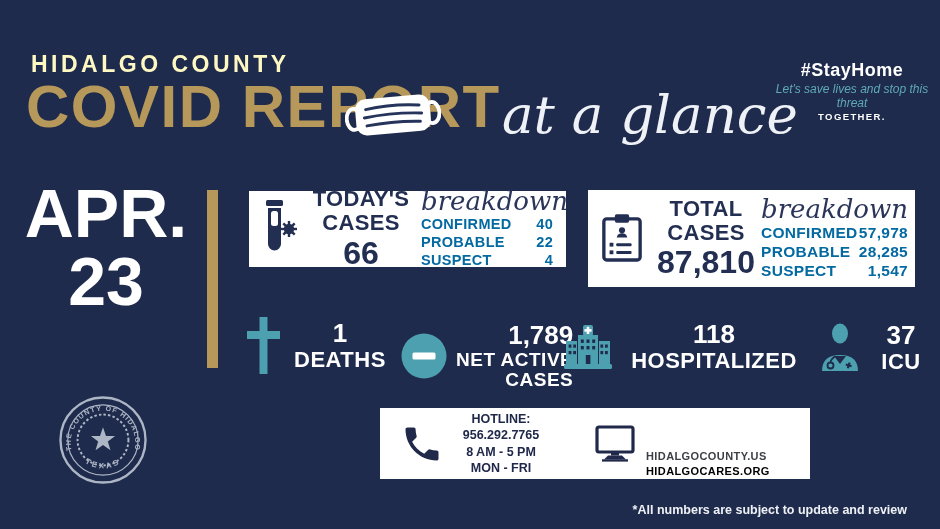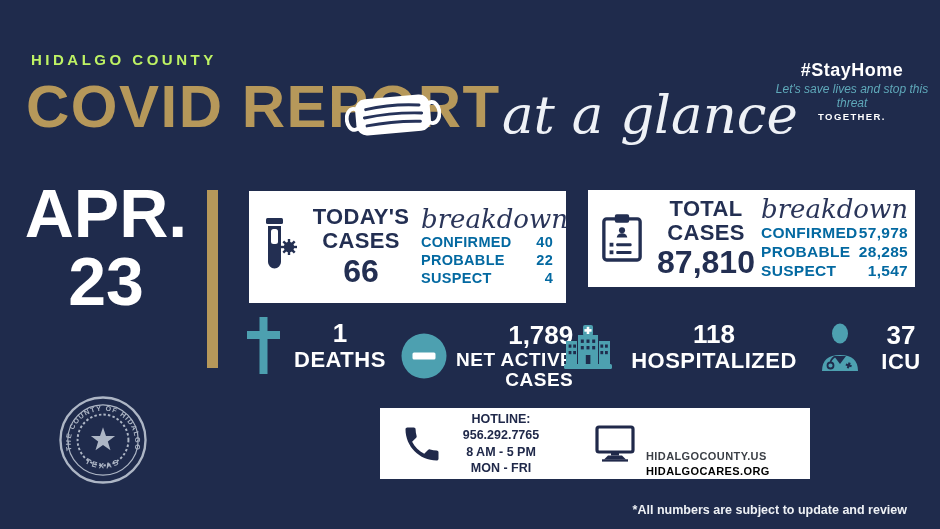--- a/index.html
+++ b/index.html
@@ -4,21 +4,21 @@
 <style>
   html,body { margin:0; padding:0; background:#0e1530; }
   .canvas {
     position:relative; width:940px; height:529px; overflow:hidden;
     background:#1f2b4c;
     font-family:"Liberation Sans", sans-serif;
   }
   
   .county {
     position:absolute; left:31px; top:51px;
-    font-size:15px; font-weight:600; letter-spacing:3.5px; color:#bef264;
+    font-size:23px; font-weight:600; letter-spacing:3.5px; color:#fef9c3;
   }
   .title {
     position:absolute; left:26px; top:77px;
     font-size:60px; font-weight:800; letter-spacing:1.5px;
     color:#b6985a; line-height:1; white-space:nowrap;
   }
   .o-wrap { position:relative; display:inline-block; }
   .mask-icon { position:absolute; left:-25px; top:15px; width:96px; height:46px; }
   .tagline {
     position:absolute; left:502px; top:84px;
@@ -30,21 +30,21 @@
   .sh-line1 { font-size:12px; font-style:italic; color:#5fa9ba; margin-top:1px;text-align:center; }
   .sh-line2 { font-size:9.5px; font-weight:700; color:#ffffff; letter-spacing:1.4px; margin-top:1px; }
   
   .date { position:absolute; left:14px; top:181px; width:184px; text-align:center;
           color:#ffffff; font-weight:800; line-height:.95; }
   .date-month { font-size:68px; }
   .date-day   { font-size:68px; margin-top:3px; }
   .divider { position:absolute; left:207px; top:190px; width:11px; height:178px; background:#b6985a; }
   
   .card { position:absolute; background:#ffffff; display:flex; align-items:center; }
-  .card.today { left:249px; top:191px; width:317px; height:112px; }
+  .card.today { left:249px; top:191px; width:317px; height:76px; }
   .card.total { left:588px; top:190px; width:327px; height:97px; }
   .card-left { display:flex; align-items:center; margin-left:13px; }
   .card-text { text-align:center; color:#232f52; font-weight:800; line-height:1.08; margin-left:8px; min-width:110px; }
   .card-label { font-size:22px; letter-spacing:.3px; }
   .card-value { font-size:32px; margin-top:1px; }
   .card-right { margin-left:auto; margin-right:13px; width:132px; }
   .total .card-right { width:170px; }
   .bd-title {
     font-family:"DejaVu Serif", serif; font-style:italic;
     font-size:26px; color:#2a3559; line-height:1; margin-bottom:2px;

